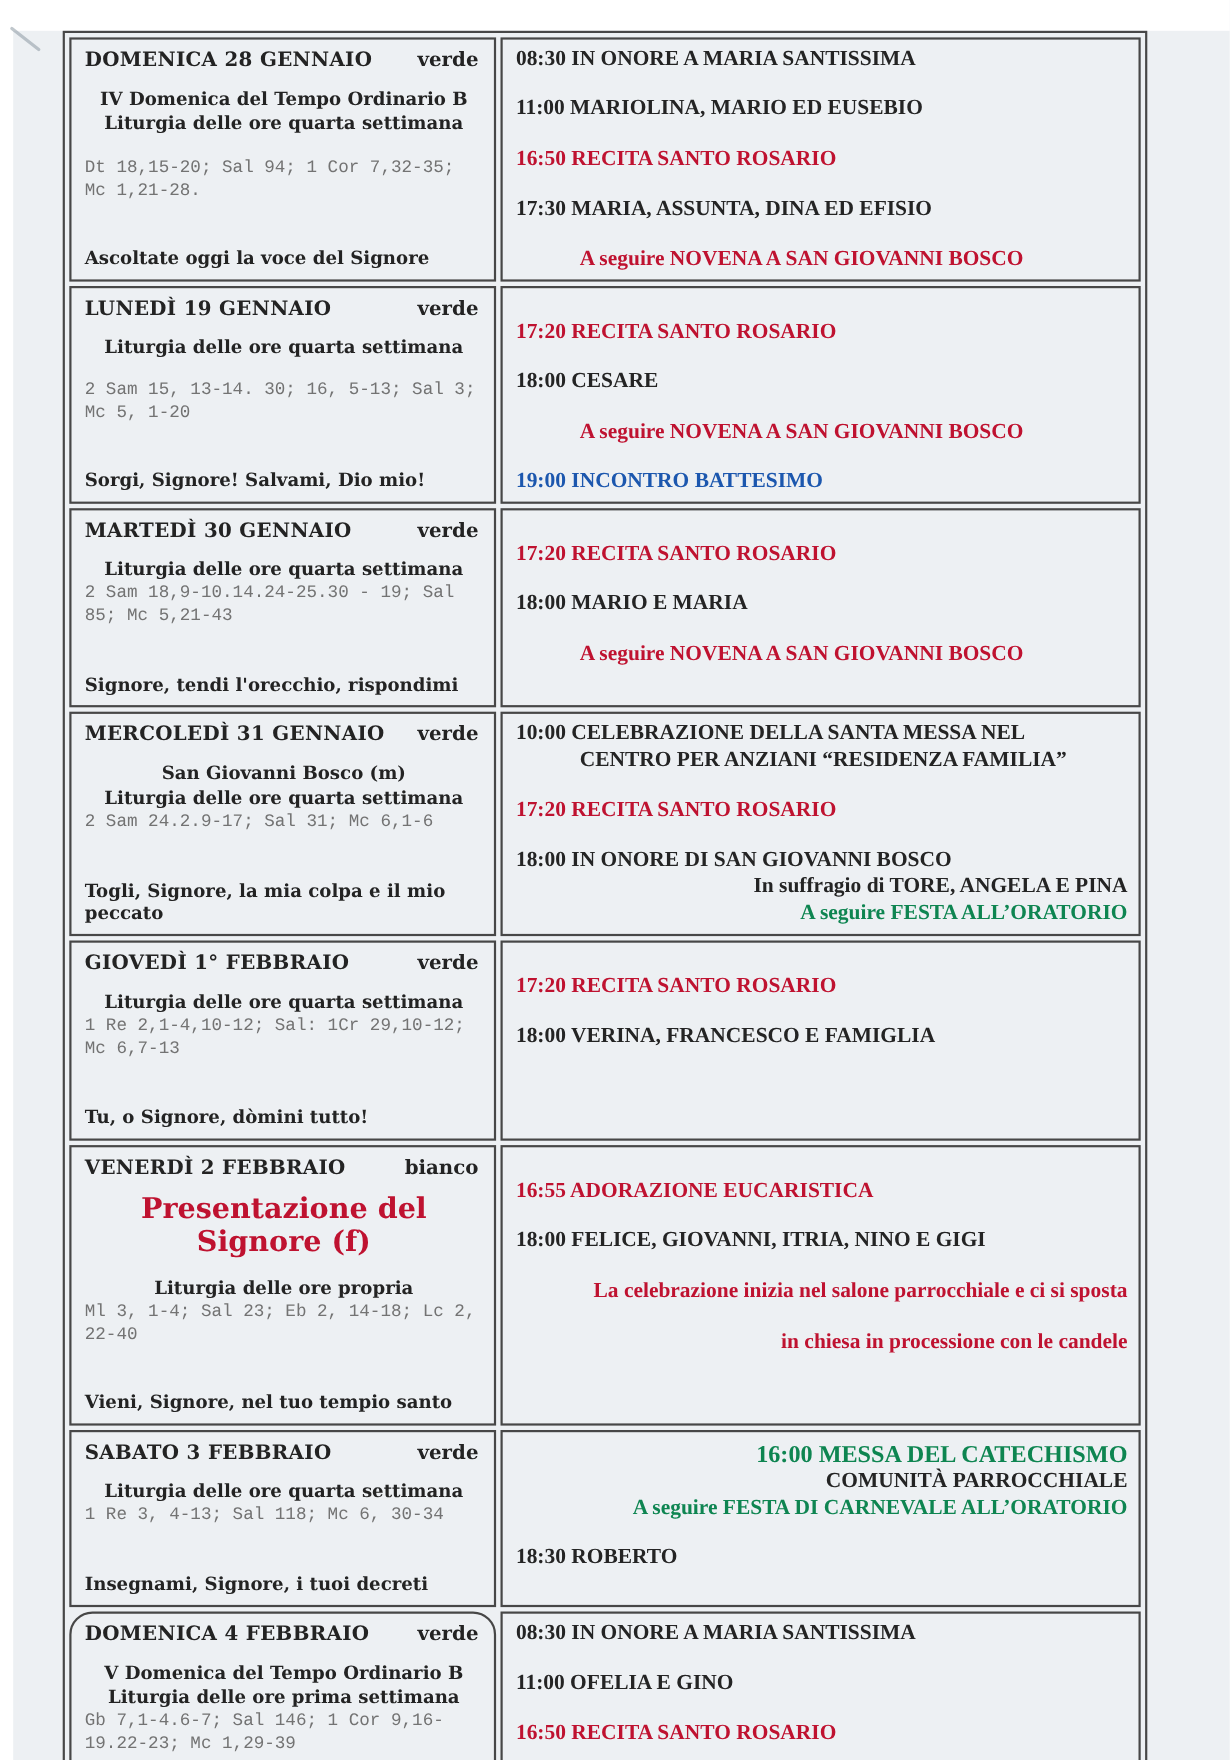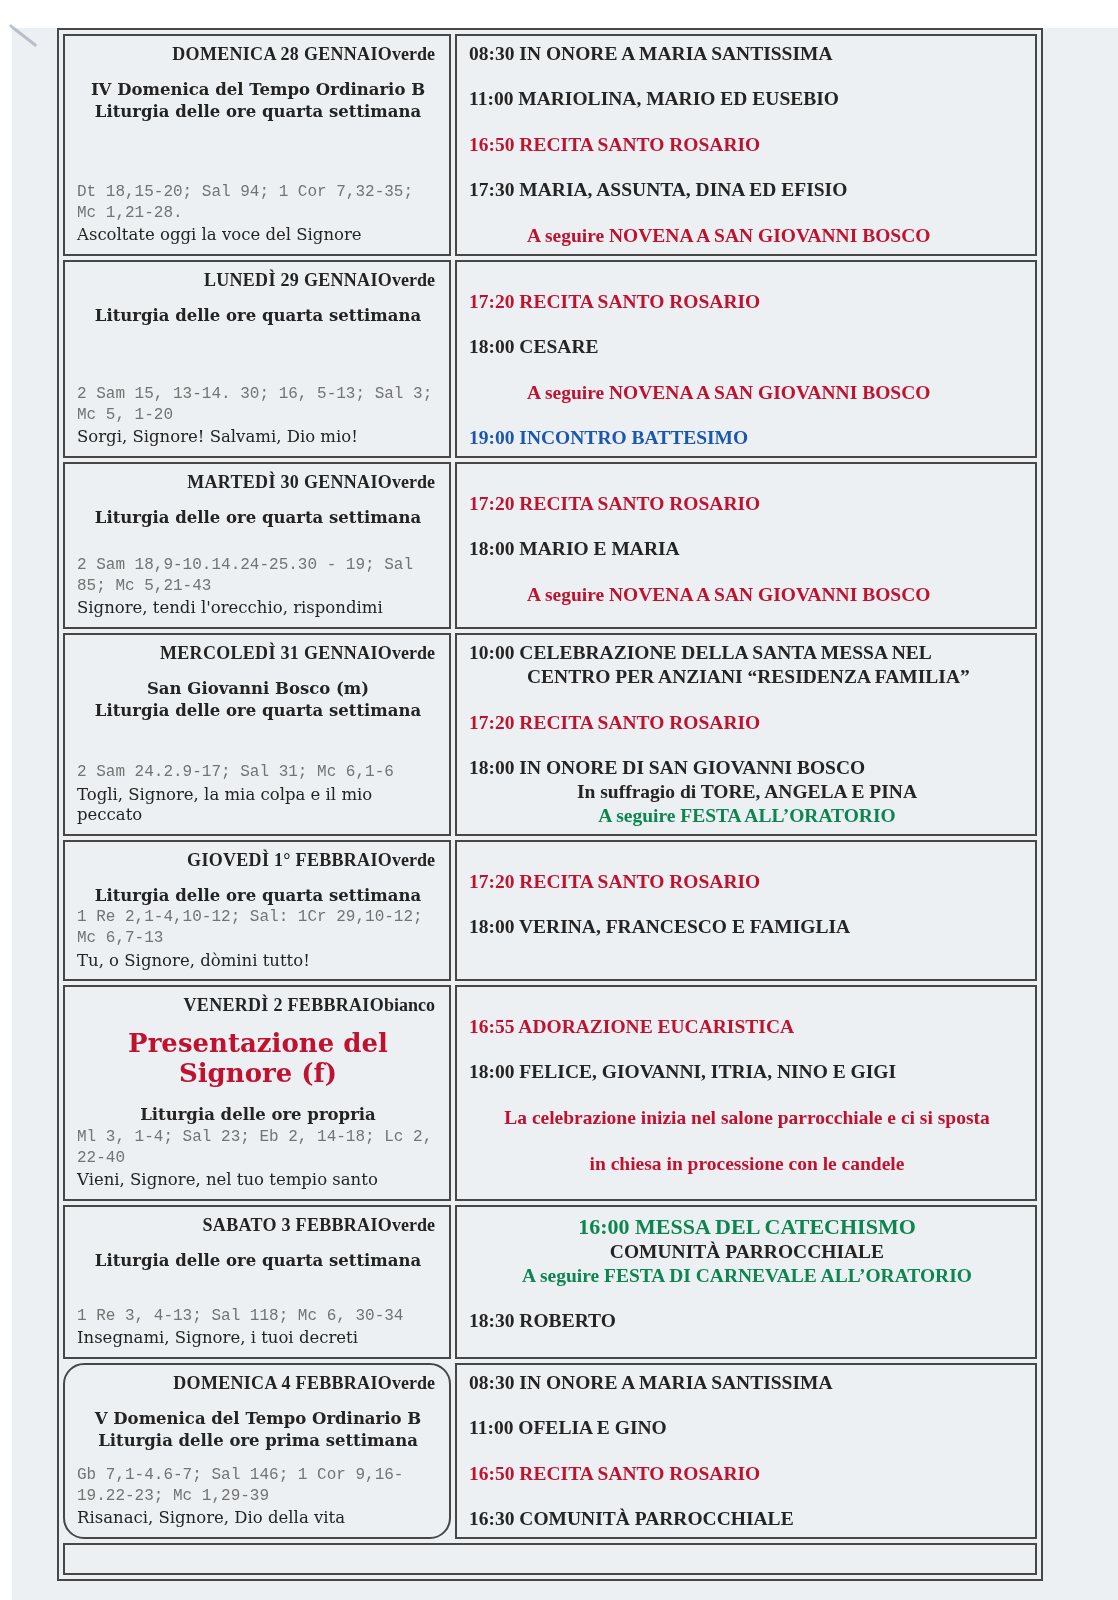--- a/index.html
+++ b/index.html
@@ -38,37 +38,37 @@
   td.cell{
     border:2px solid #474747;
     vertical-align:top;
     background:transparent;
     padding:6px 10px 6px 12px;
     overflow:hidden;
   }
   
   .left-cell{font-family:"DejaVu Serif", serif;color:#232323;}
   .left-inner{display:flex;flex-direction:column;height:100%;}
-  .day-header{display:flex;justify-content:flex-end;align-items:baseline;margin-top:2px;font-family:Liberation Serif, serif;}
+  .day-header{display:flex;justify-content:space-between;align-items:baseline;margin-top:2px;}
   .day-name{font-weight:bold;font-size:18px;letter-spacing:.3px;}
   .color-label{font-weight:bold;font-size:18px;padding-right:4px;}
   .feast-line{
     text-align:center;font-weight:bold;font-size:26px;color:#bf1230;
     margin-top:12px;margin-bottom:2px;
   }
   .center-block{margin-top:14px;text-align:center;font-weight:bold;font-size:16.5px;line-height:1.35;}
   .spacer{flex:1;}
   .readings{font-size:16px;line-height:1.3;color:#737373;margin-bottom:2px;font-family:Liberation Mono, monospace;}
-  .motto{font-weight:normal;font-size:16.5px;line-height:1.25;margin-bottom:2px;}
+  .motto{font-weight:bold;font-size:16.5px;line-height:1.25;margin-bottom:2px;margin-top:40px;}
   
   .right-cell{font-family:"Liberation Serif", serif;padding-top:8px;}
   .event{font-weight:bold;font-size:19.5px;line-height:24px;color:#242424;}
   .event.gap{margin-top:21px;}
   .event.indent{padding-left:58px;}
-  .event.center{text-align:center;}
+  .event.center{text-align:right;}
   .event.red{color:#bf1230;margin-top:22px;}
   .event.green{color:#0e8551;}
   .event.blue{color:#1c57ae;}
   .event.big{font-size:22px;line-height:27px;}
   
   .notice-cell{
     border:2px solid #474747;
     padding:14px 8px;
     text-align:center;
   }
@@ -108,21 +108,21 @@
             <div class="event black gap">11:00 MARIOLINA, MARIO ED EUSEBIO</div>
             <div class="event red gap">16:50 RECITA SANTO ROSARIO</div>
             <div class="event black gap">17:30 MARIA, ASSUNTA, DINA ED EFISIO</div>
             <div class="event red indent">A seguire NOVENA A SAN GIOVANNI BOSCO</div>
           </td>
         </tr>
         <tr>
           <td class="cell left-cell" style="height: 163px;">
             <div class="left-inner">
               <div class="day-header">
-                <span class="day-name">LUNEDÌ 29 GENNAIO</span>
+                <span class="day-name">LUNEDÌ 19 GENNAIO</span>
                 <span class="color-label">verde</span>
               </div>
               <div class="center-block">
                 <div>Liturgia delle ore quarta settimana</div>
               </div>
               <div class="spacer"></div>
               <div class="readings">2 Sam 15, 13-14. 30; 16, 5-13; Sal 3; Mc 5, 1-20</div>
               <div class="motto">Sorgi, Signore! Salvami, Dio mio!</div>
             </div>
           </td>

